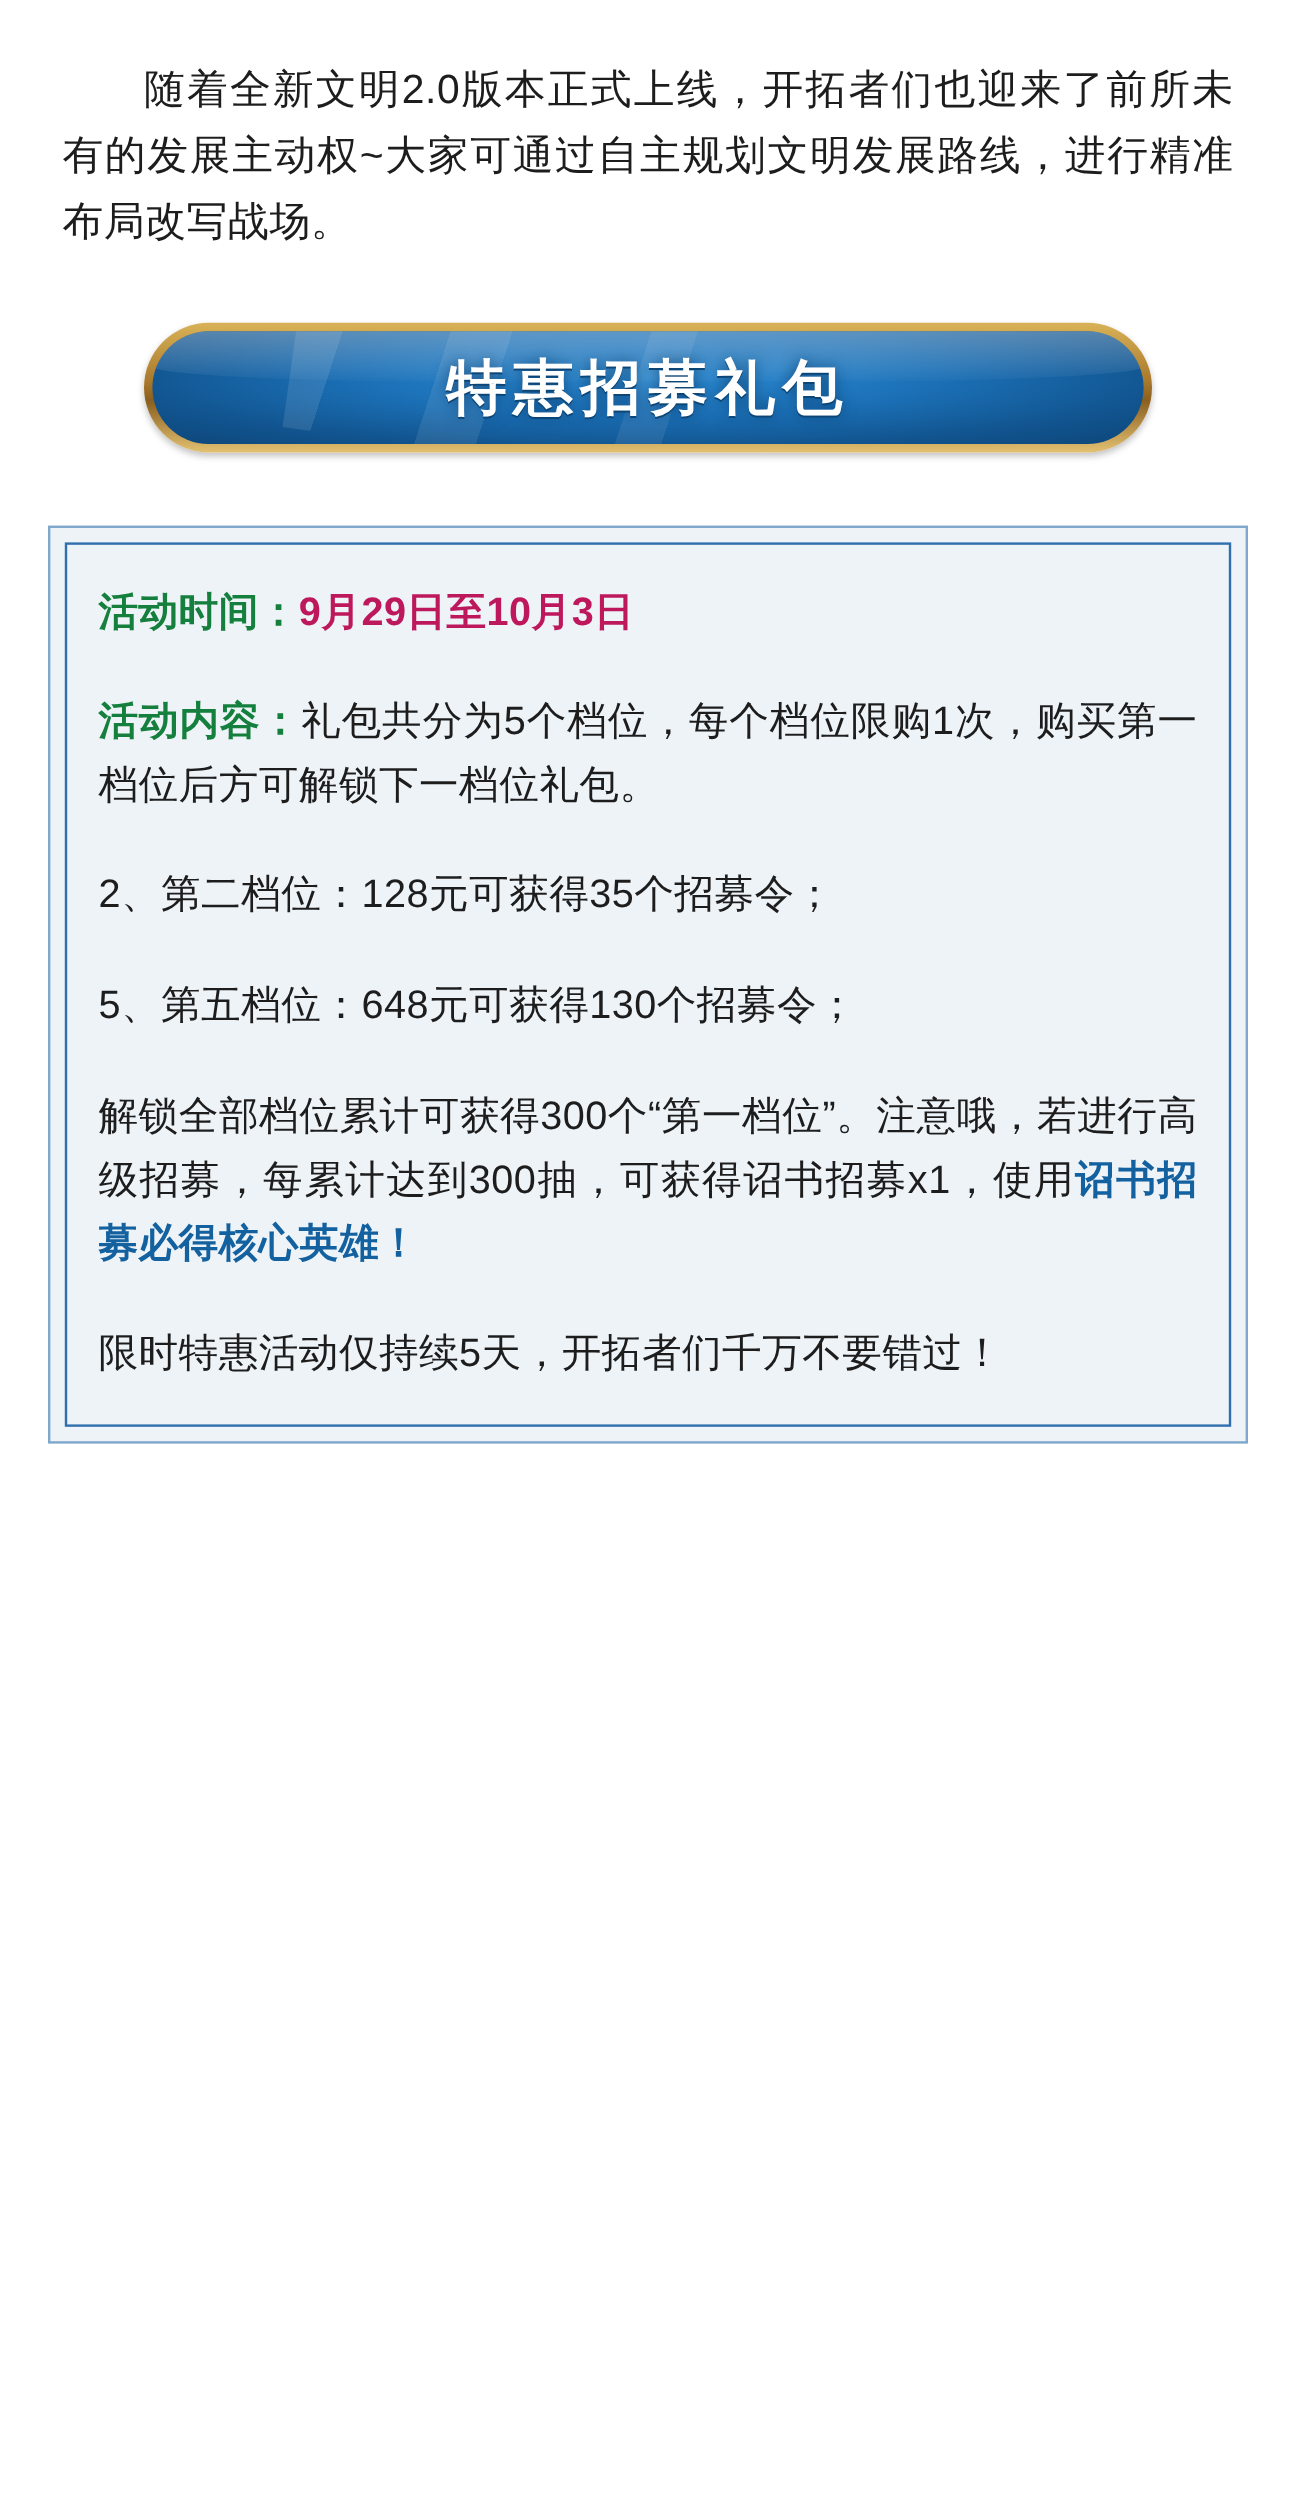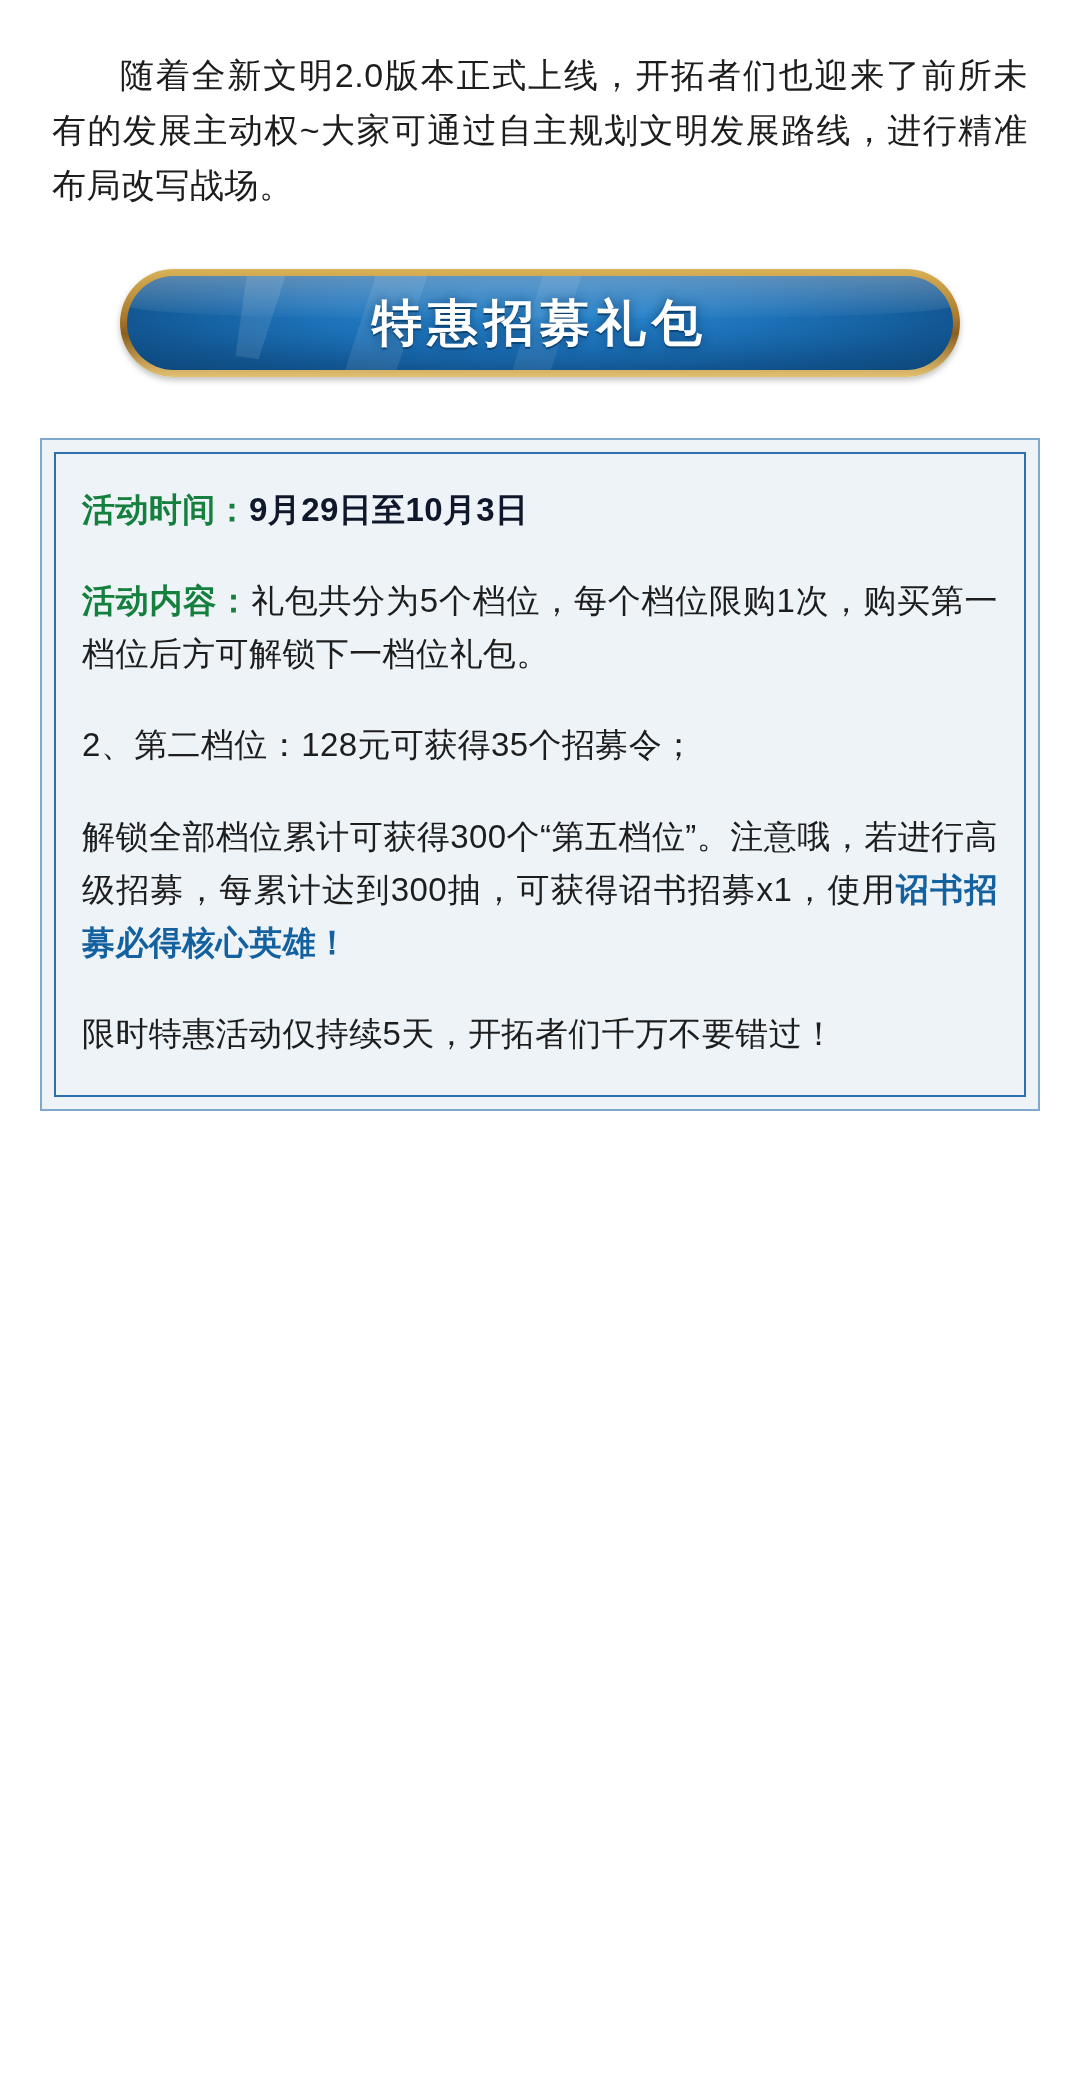--- a/index.html
+++ b/index.html
@@ -125,21 +125,21 @@
     margin: 0 0 38px 0;
     letter-spacing: 0.4px;
     text-align: justify;
   }
   .line:last-child { margin-bottom: 0; }
   .label {
     color: #15803d;
     font-weight: bold;
   }
   .val-blue {
-    color: #0f172a;
+    color: #be185d;
     font-weight: bold;
   }
   .tier { margin-bottom: 40px; }
   .note-strong {
     color: #14619f;
     font-weight: bold;
   }
 </style>
 </head>
 <body>
@@ -159,21 +159,22 @@
   </div>
 
   <div class="card-outer">
     <div class="card-inner">
 
       <p class="line"><span class="label">活动时间：</span><span class="val-blue">9月29日至10月3日</span></p>
 
       <p class="line"><span class="label">活动内容：</span><span>礼包共分为5个档位，每个档位限购1次，购买第一档位后方可解锁下一档位礼包。</span></p>
 
       <p class="line tier">2、第二档位：128元可获得35个招募令；</p>
+      <p class="line tier">5、第五档位：648元可获得130个招募令；</p>
 
-      <p class="line"><span>解锁全部档位累计可获得300个“第五档位”。注意哦，若进行高级招募，每累计达到300抽，可获得诏书招募x1，使用</span><span class="note-strong">诏书招募必得核心英雄！</span></p>
+      <p class="line"><span>解锁全部档位累计可获得300个“第一档位”。注意哦，若进行高级招募，每累计达到300抽，可获得诏书招募x1，使用</span><span class="note-strong">诏书招募必得核心英雄！</span></p>
 
       <p class="line">限时特惠活动仅持续5天，开拓者们千万不要错过！</p>
 
     </div>
   </div>
 
 </div>
 
 </body></html>

